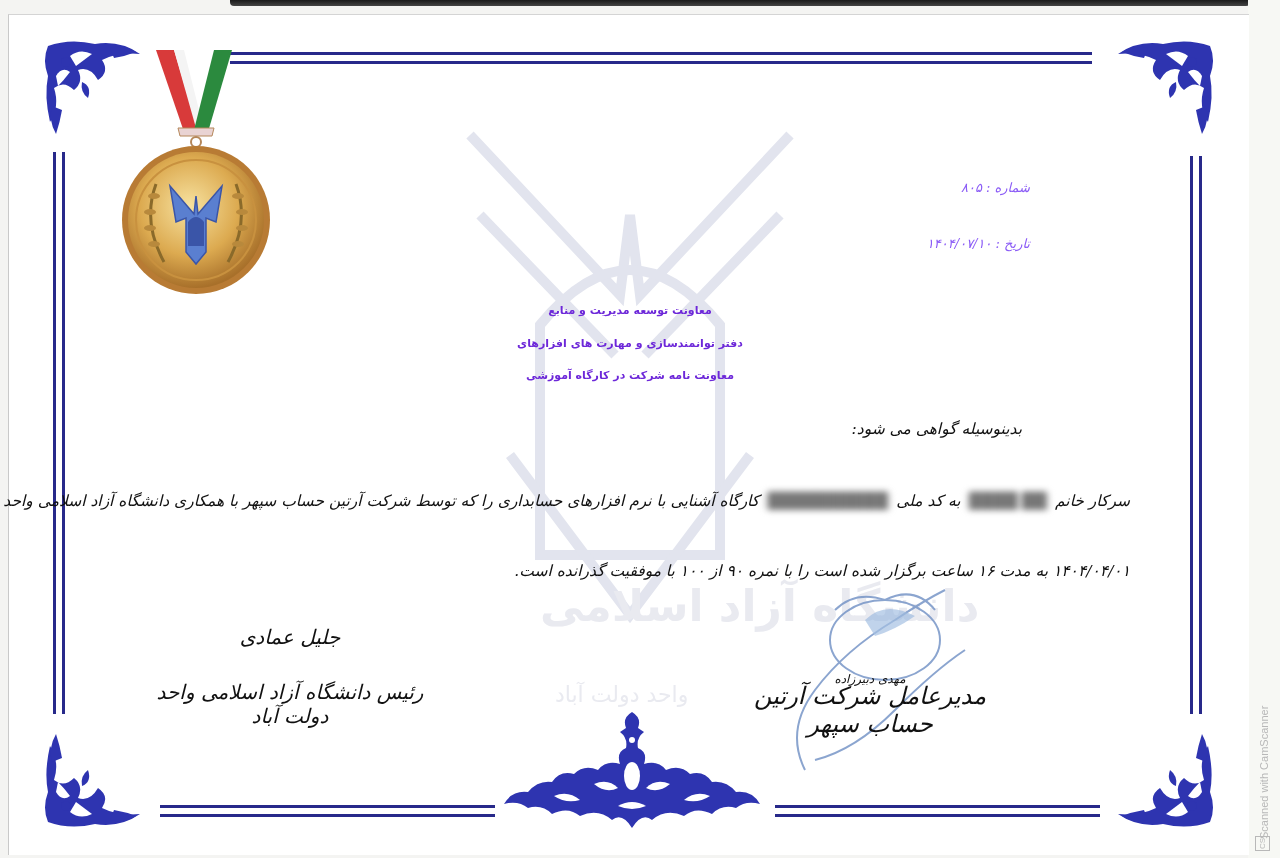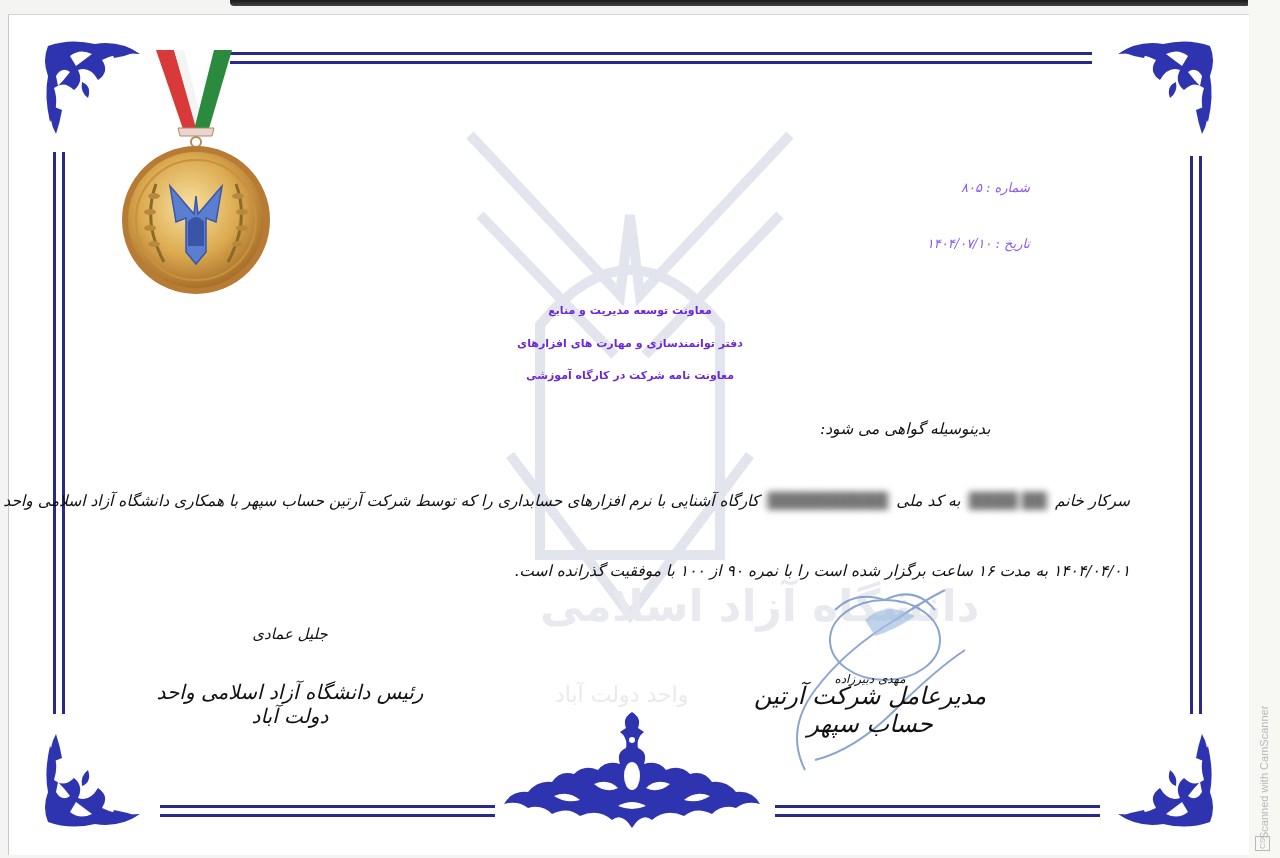--- a/index.html
+++ b/index.html
@@ -39,27 +39,27 @@
 
   .meta { position:absolute; direction:rtl; font-family:"DejaVu Serif", serif; font-style:italic; color:#8b5cf6; font-size:13px; }
   .meta-number { left:940px; top:180px; width:90px; text-align:right; }
   .meta-date { left:900px; top:236px; width:130px; text-align:right; }
 
   .heading { position:absolute; left:400px; width:460px; text-align:center; direction:rtl;
     font-family:"DejaVu Sans", sans-serif; font-weight:bold; font-size:11px; color:#6d28d9; }
   .h1 { top:304px; } .h2 { top:337px; } .h3 { top:369px; }
 
   .body-text { position:absolute; direction:rtl; font-family:"DejaVu Serif", serif; font-style:italic; color:#111; font-size:15.5px; white-space:nowrap; }
-  .intro { left:820px; top:420px; width:202px; text-align:left; }
+  .intro { left:820px; top:420px; width:202px; text-align:right; }
   .line1 { left:112px; top:492px; width:1018px; text-align:justify; text-align-last:justify; }
   .line2 { left:580px; top:562px; width:550px; text-align:right; }
   .blur { display:inline-block; filter:blur(3px); color:#777; background:rgba(150,150,150,0.25); padding:0 4px; border-radius:3px; }
 
   .sig { position:absolute; direction:rtl; text-align:center; font-family:"DejaVu Serif", serif; font-style:italic; color:#111; }
-  .sig-left-name { left:190px; top:625px; width:200px; font-size:15px; }
+  .sig-left-name { left:190px; top:625px; width:200px; font-size:20px; }
   .sig-left-title { left:140px; top:680px; width:300px; font-size:20px; }
   .sig-right-name { left:780px; top:672px; width:180px; font-size:12px; }
   .sig-right-title { left:750px; top:682px; width:240px; font-size:24px; }
   .stamp { position:absolute; left:775px; top:580px; width:220px; height:195px; opacity:0.8; }
 
   .camscanner { position:absolute; left:1252px; top:638px; width:20px; height:215px; }
   .camscanner-text { position:absolute; left:-88px; top:95px; width:200px; transform:rotate(-90deg);
     font-family:"Liberation Sans", sans-serif; font-size:11px; color:#b8b8b8; white-space:nowrap; }
   .cs-badge { position:absolute; left:3px; top:198px; width:13px; height:13px; border:1px solid #b8b8b8; font-size:8px; color:#b8b8b8; font-family:"Liberation Sans",sans-serif; text-align:center; line-height:13px; transform:rotate(-90deg); }
 </style>

